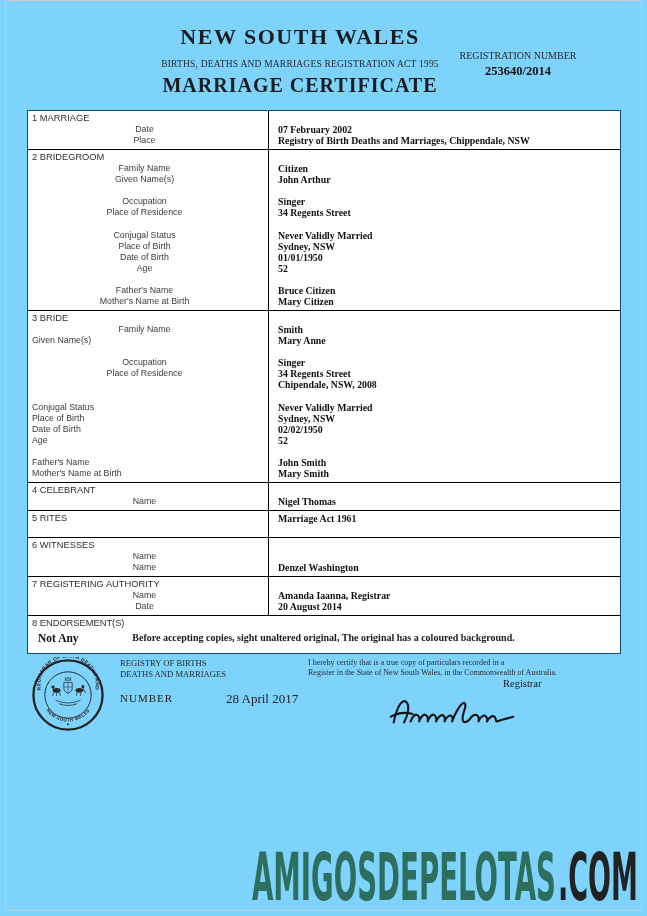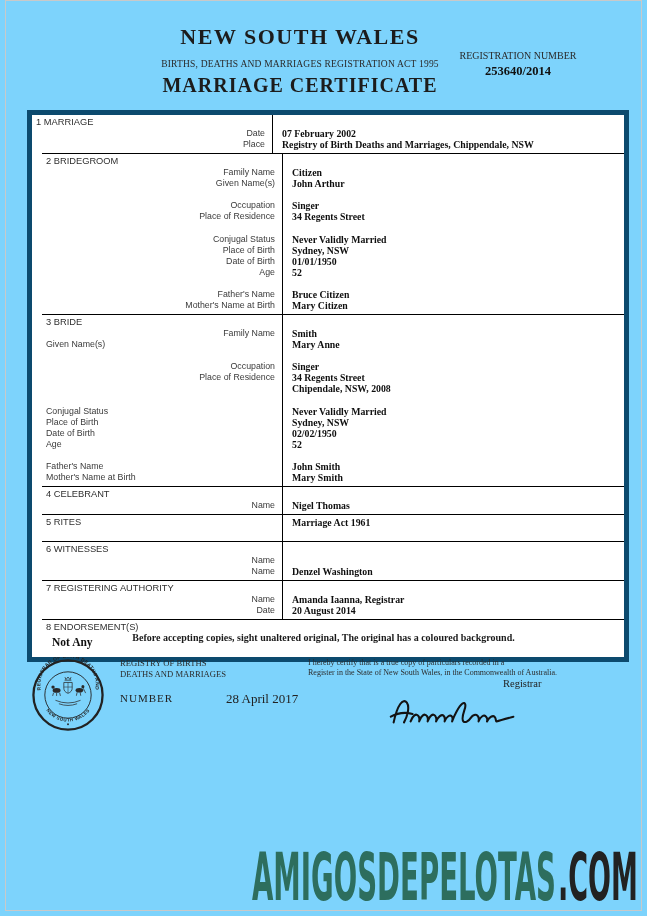--- a/index.html
+++ b/index.html
@@ -10,31 +10,31 @@
   
   .hdr{position:absolute;left:120px;top:24px;width:360px;text-align:center;}
   .hdr-state{font-size:22px;font-weight:bold;letter-spacing:1.5px;color:#1c1c1c;}
   .hdr-act{font-size:9.5px;margin-top:9px;color:#2a2a2a;letter-spacing:.2px;}
   .hdr-title{font-size:20px;font-weight:bold;letter-spacing:1px;margin-top:5px;color:#1c1c1c;}
   .regblock{position:absolute;left:443px;top:50px;width:150px;text-align:center;}
   .reg-label{font-size:10px;color:#2a2a2a;}
   .reg-num{font-size:12.5px;font-weight:bold;margin-top:3px;color:#111;font-family:Liberation Serif, serif;}
 
   
-  .cert{position:absolute;left:27px;top:110px;width:592px;border:5px solid #0c4a6e;background:#fff;}
+  .cert{position:absolute;left:27px;top:110px;width:592px;border:1px solid #0c4a6e;background:#fff;}
   .sec{position:relative;}
-  .sec + .sec{border-top:1px solid #000;margin-left:10px;}
+  .sec + .sec{border-top:1px solid #000;}
   .sec.ruled::after{content:"";position:absolute;left:240px;top:0;bottom:0;width:1px;background:#000;}
   .sec-title{font-family:"Liberation Sans",sans-serif;font-size:9.3px;color:#2e2e2e;
              padding:2px 0 0 4px;line-height:11px;}
   .titlerow{display:flex;}
   .titlerow .sec-title{width:236px;}
   .titlerow .hval{padding-left:10px;line-height:12px;padding-top:2px;}
   .row{display:flex;line-height:11px;}
-  .lbl{width:233px;padding-right:7px;text-align:right;
+  .lbl{width:233px;padding-right:7px;text-align:center;
        font-family:"Liberation Sans",sans-serif;font-size:8.8px;color:#3a3a3a;flex:none;}
   .row.left .lbl{text-align:left;padding-left:4px;padding-right:0;width:236px;}
   .val,.hval{font-family:"Liberation Serif",serif;font-weight:bold;font-size:9.8px;color:#0f0f0f;}
   .val{padding-left:10px;flex:1;}
   .gap{height:11px;}
   .gap-lg{height:12px;}
   .padbtm{height:3px;}
   .sec-rites{padding-bottom:12px;}
   .endorse{font-family:"Liberation Serif",serif;font-weight:bold;font-size:11.5px;
            color:#0f0f0f;padding:3px 0 9px 10px;}

